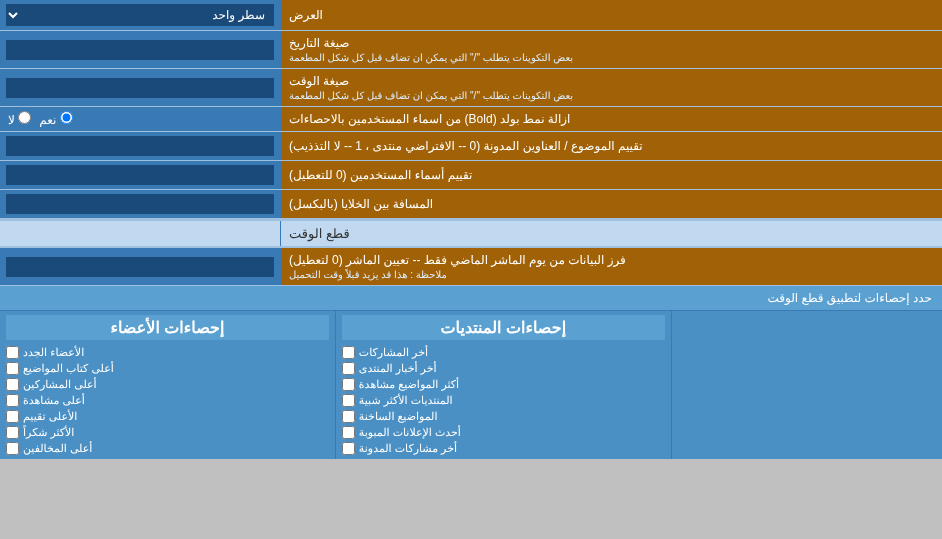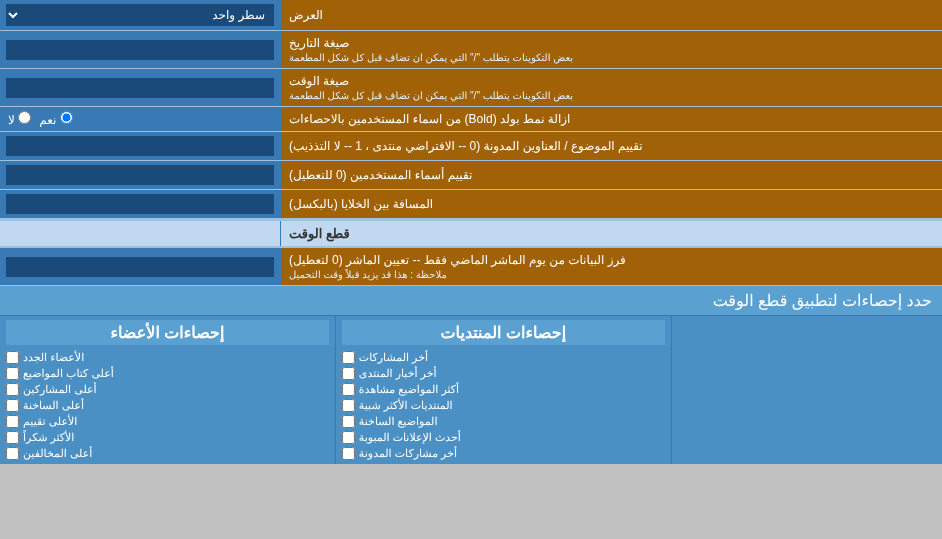--- a/index.html
+++ b/index.html
@@ -135,21 +135,21 @@
 
     .checkbox-item input[type="checkbox"] {
       margin: 0;
     }
 
     .apply-row {
       background: #5aa0d0;
       padding: 5px 10px;
       text-align: right;
       color: #fff;
-      font-size: 16px;
+      font-size: 12px;
       border-bottom: 1px solid #3a7ab4;
     }
 
     .multi-line-label {
       display: flex;
       flex-direction: column;
       align-items: flex-end;
       gap: 2px;
     }
 
@@ -237,21 +237,21 @@
   <div class="row">
     <div class="row-label">
       <span>المسافة بين الخلايا (بالبكسل)</span>
     </div>
     <div class="row-input">
       <input type="text" style="">
     </div>
   </div>
 
   <div class="row section-header">
-    <div class="row-label" style="background:#c0d8f0;color:#333;font-weight:bold;">
+    <div class="row-label" style="background:#c0d8f0;color:#333;font-weight:normal;">
       <span>قطع الوقت</span>
     </div>
     <div class="row-input" style="background:#c0d8f0;"></div>
   </div>
 
   <div class="row">
     <div class="row-label">
       <div class="multi-line-label">
         <span>فرز البيانات من يوم الماشر الماضي فقط -- تعيين الماشر (0 لتعطيل)</span>
         <span class="sub-text">ملاحظة : هذا قد يزيد قبلاً وقت التحميل</span>
@@ -311,21 +311,21 @@
       </div>
       <div class="checkbox-item">
         <span>أعلى كتاب المواضيع</span>
         <input type="checkbox" style="">
       </div>
       <div class="checkbox-item">
         <span>أعلى المشاركين</span>
         <input type="checkbox" style="">
       </div>
       <div class="checkbox-item">
-        <span>أعلى الساخنة</span>
+        <span>أعلى مشاهدة</span>
         <input type="checkbox" style="">
       </div>
       <div class="checkbox-item">
         <span>الأعلى تقييم</span>
         <input type="checkbox" style="">
       </div>
       <div class="checkbox-item">
         <span>الأكثر شكراً</span>
         <input type="checkbox" style="">
       </div>

